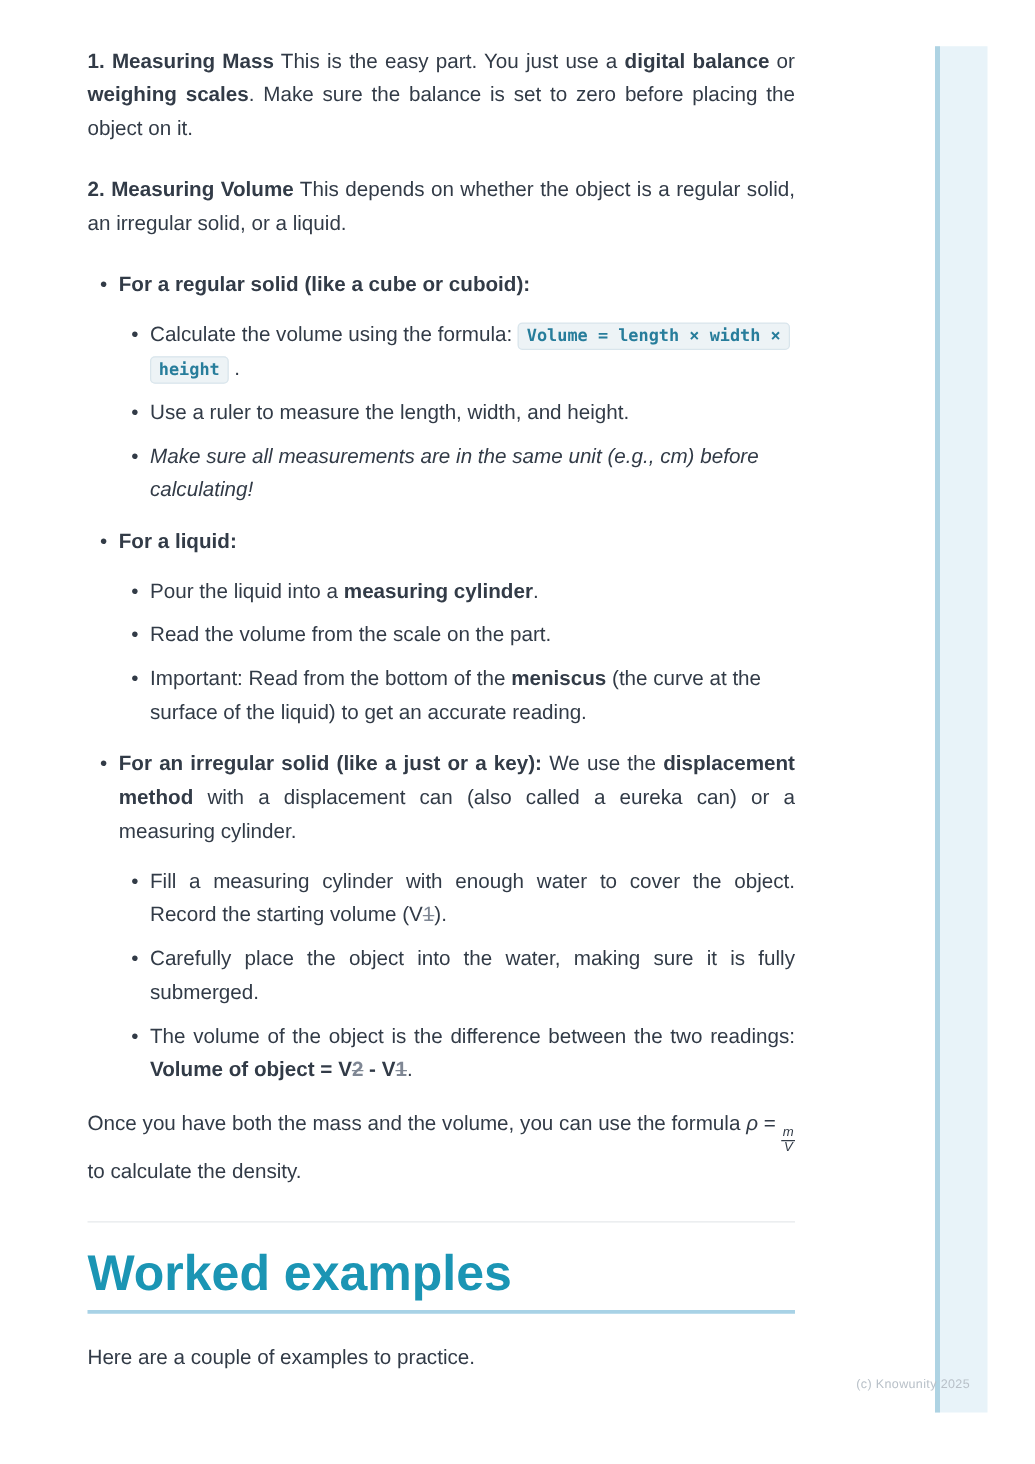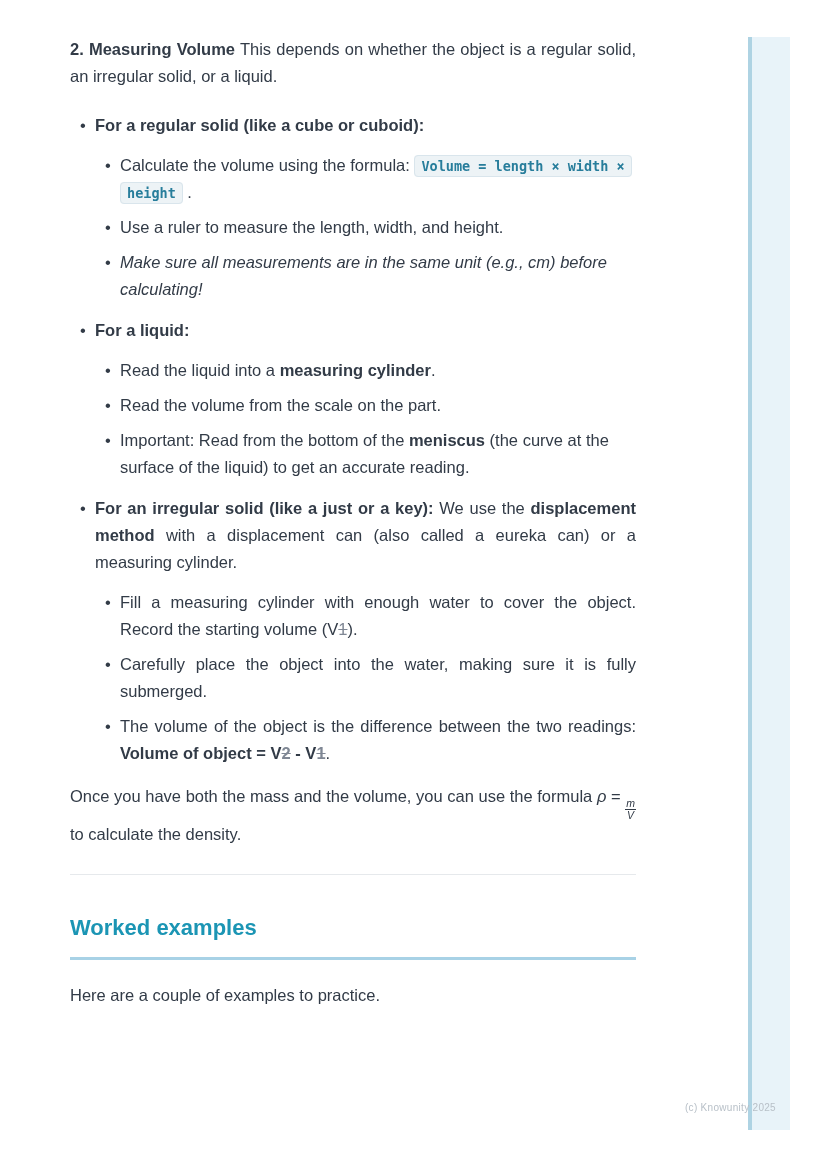--- a/index.html
+++ b/index.html
@@ -33,57 +33,58 @@
   }
   .strike{color:#7f8794;text-decoration:line-through;}
   .frac{
     display:inline-flex;flex-direction:column;align-items:center;
     vertical-align:-5px;line-height:1.05;font-size:10.5px;font-style:italic;
   }
   .frac .num{border-bottom:1px solid #323b47;padding:0 1px;}
   .rho{font-style:italic;}
   hr.rule{border:none;border-top:1px solid #e6e9ec;margin:26px 0 0 0;}
   h2.section{
-    font-size:22px;font-weight:700;color:var(--accent,#1b95b4);
-    margin:36px 0 0 0;padding:0 0 12px 0;line-height:34px;
+    font-size:40px;font-weight:700;color:var(--accent,#1b95b4);
+    margin:24px 0 0 0;padding:0 0 12px 0;line-height:34px;
     border-bottom:3px solid var(--underline,#a8d2e6);
   }
   p.after{margin:22px 0 0 0;}
   .footer{
     position:absolute;top:1102px;right:52px;font-size:10px;
     color:#b8c0c8;z-index:3;letter-spacing:.3px;text-align:center;
   }
 </style>
 </head>
 <body>
 
 <div class="page">
 
   <div class="side-bar"></div>
 
   <main class="content">
 
+    <p class="para justify"><b>1. Measuring Mass</b><span> This is the easy part. You just use a </span><b>digital balance</b><span> or </span><b>weighing scales</b><span>. Make sure the balance is set to zero before placing the object on it.</span></p>
 
     <p class="para justify"><b>2. Measuring Volume</b><span> This depends on whether the object is a regular solid, an irregular solid, or a liquid.</span></p>
 
     <ul class="top">
 
       <li>
         <b>For a regular solid (like a cube or cuboid):</b>
         <ul>
           <li><span>Calculate the volume using the formula: </span><span class="code">Volume = length × width × height</span><span> .</span></li>
           <li><span>Use a ruler to measure the length, width, and height.</span></li>
           <li><span class="em">Make sure all measurements are in the same unit (e.g., cm) before calculating!</span></li>
         </ul>
       </li>
 
       <li>
         <b>For a liquid:</b>
         <ul>
-          <li><span>Read the liquid into a </span><b>measuring cylinder</b><span>.</span></li>
+          <li><span>Pour the liquid into a </span><b>measuring cylinder</b><span>.</span></li>
           <li><span>Read the volume from the scale on the part.</span></li>
           <li><span>Important: Read from the bottom of the </span><b>meniscus</b><span> (the curve at the surface of the liquid) to get an accurate reading.</span></li>
         </ul>
       </li>
 
       <li class="justify">
         <b>For an irregular solid (like a just or a key):</b><span> We use the </span><b>displacement method</b><span> with a displacement can (also called a eureka can) or a measuring cylinder.</span>
         <ul>
           <li><span>Fill a measuring cylinder with enough water to cover the object. Record the starting volume (V</span><span class="strike">1</span><span>).</span></li>
           <li><span>Carefully place the object into the water, making sure it is fully submerged.</span></li>

